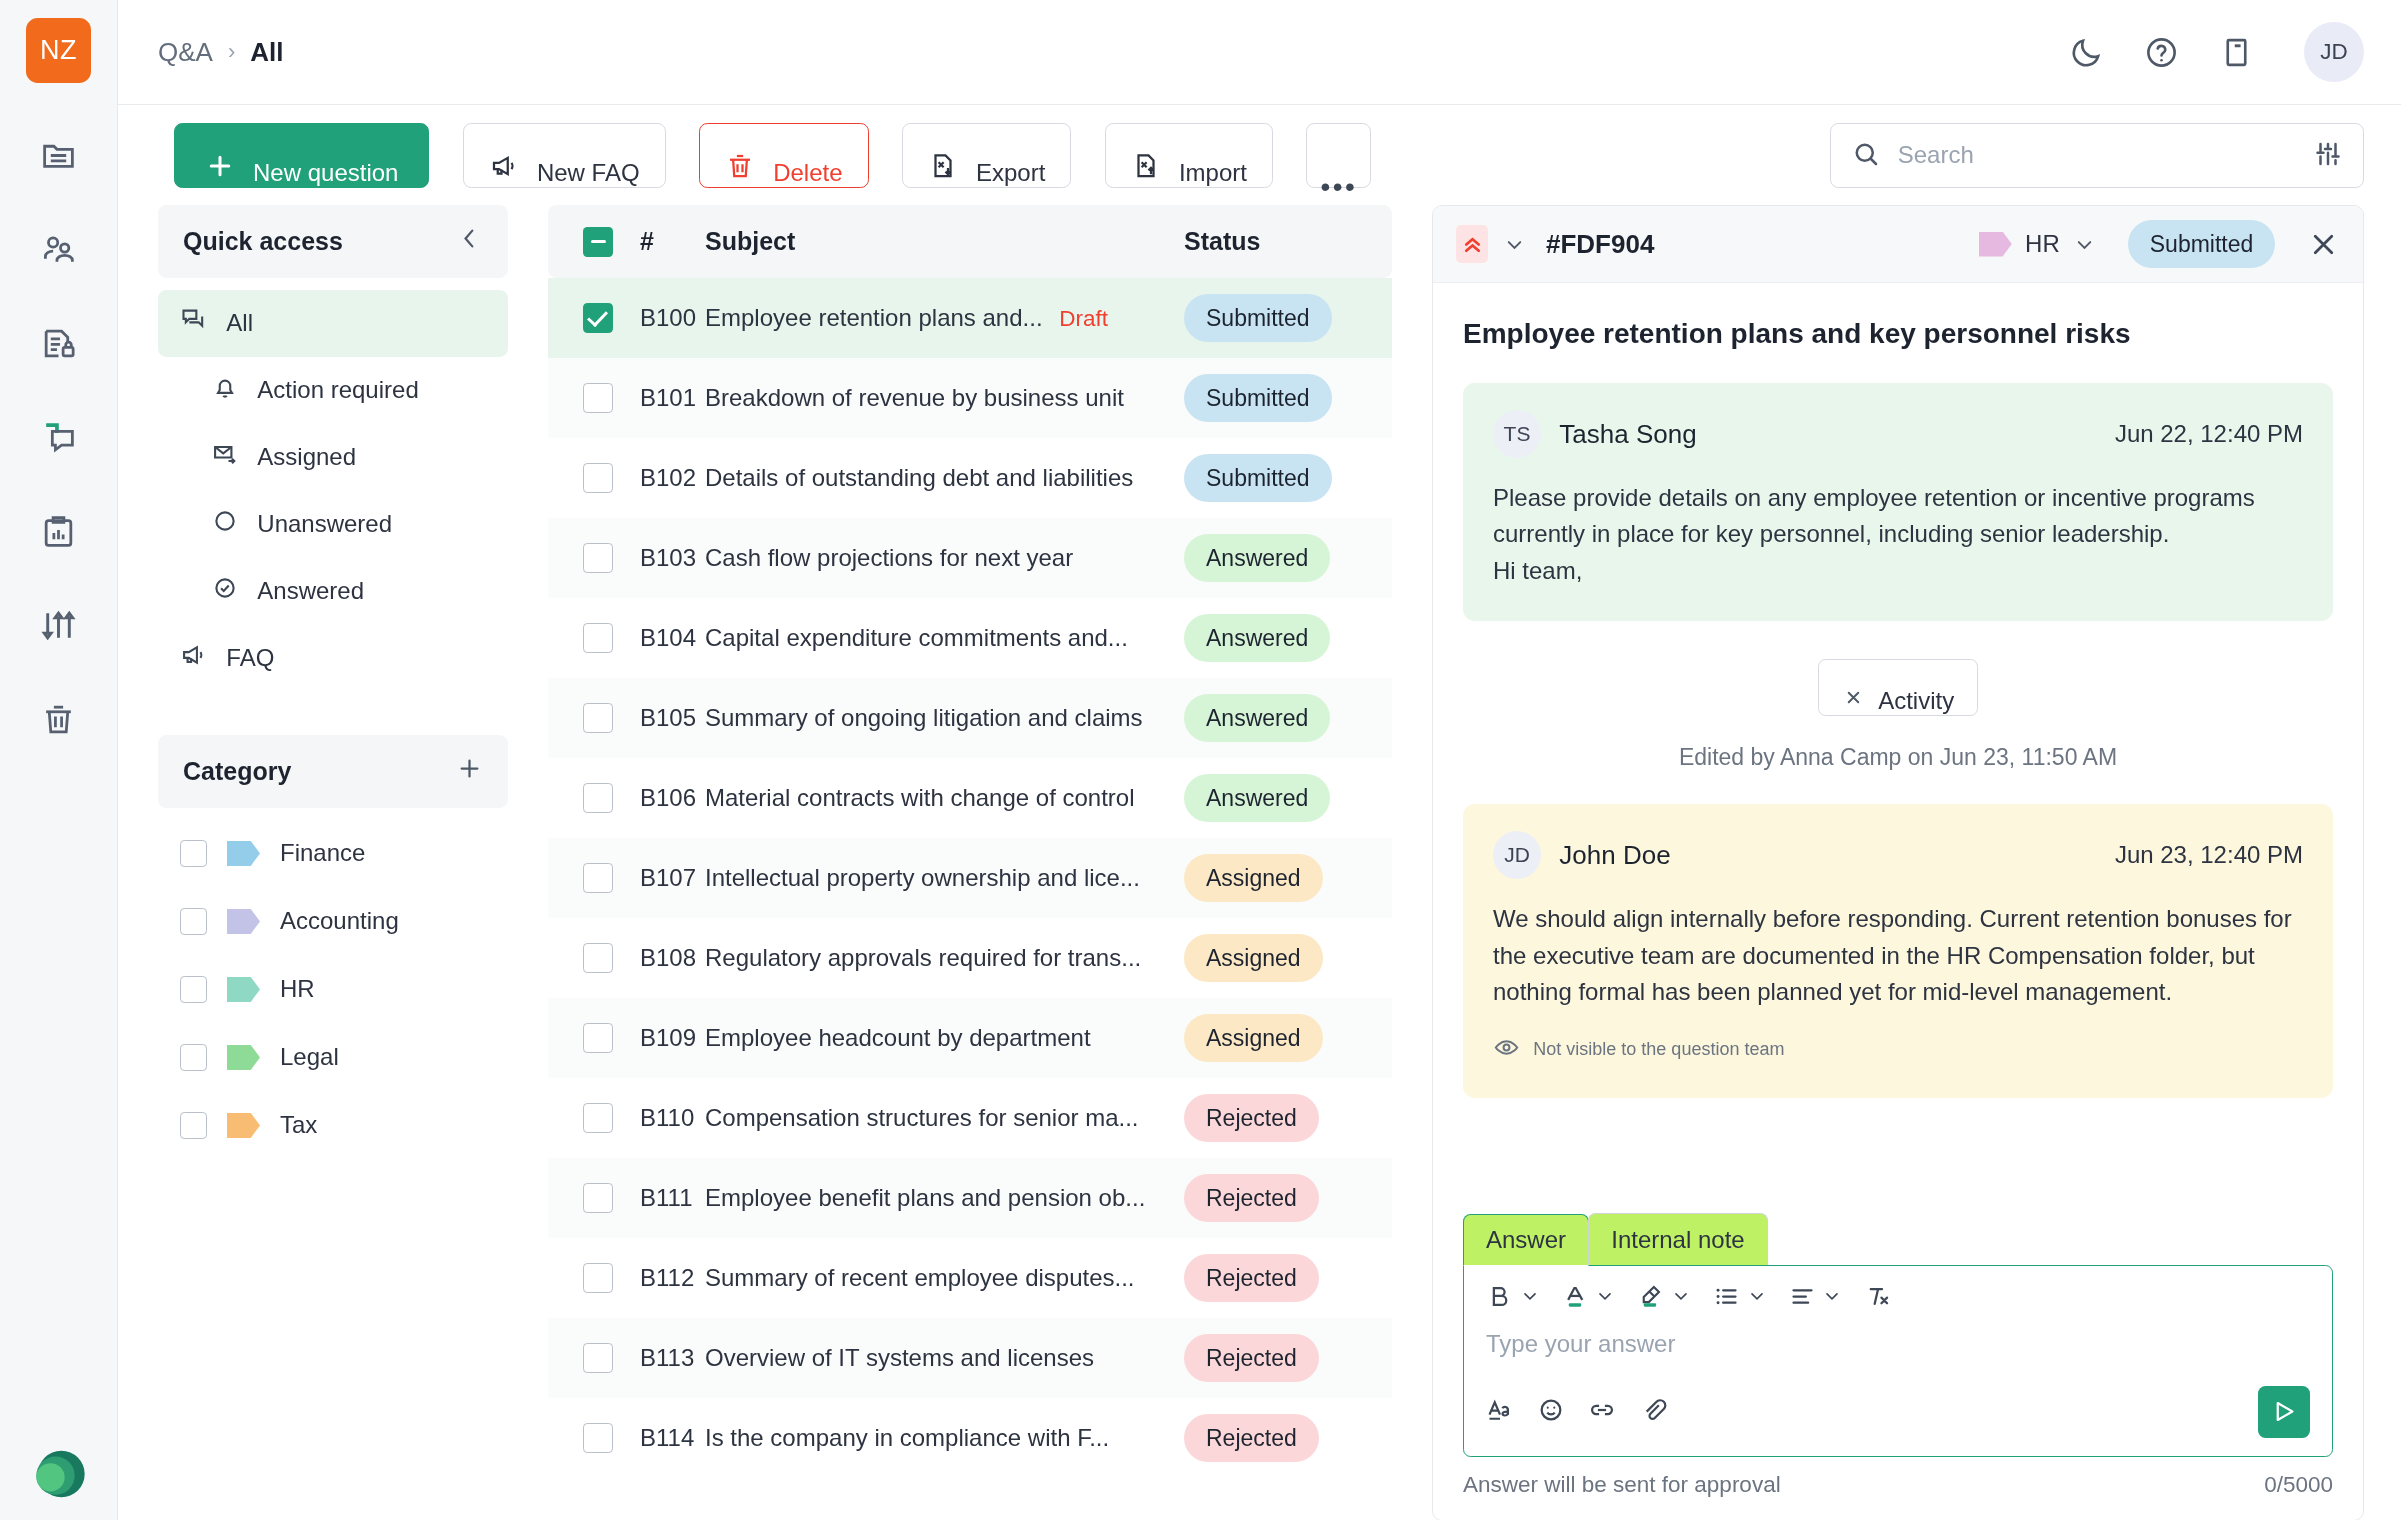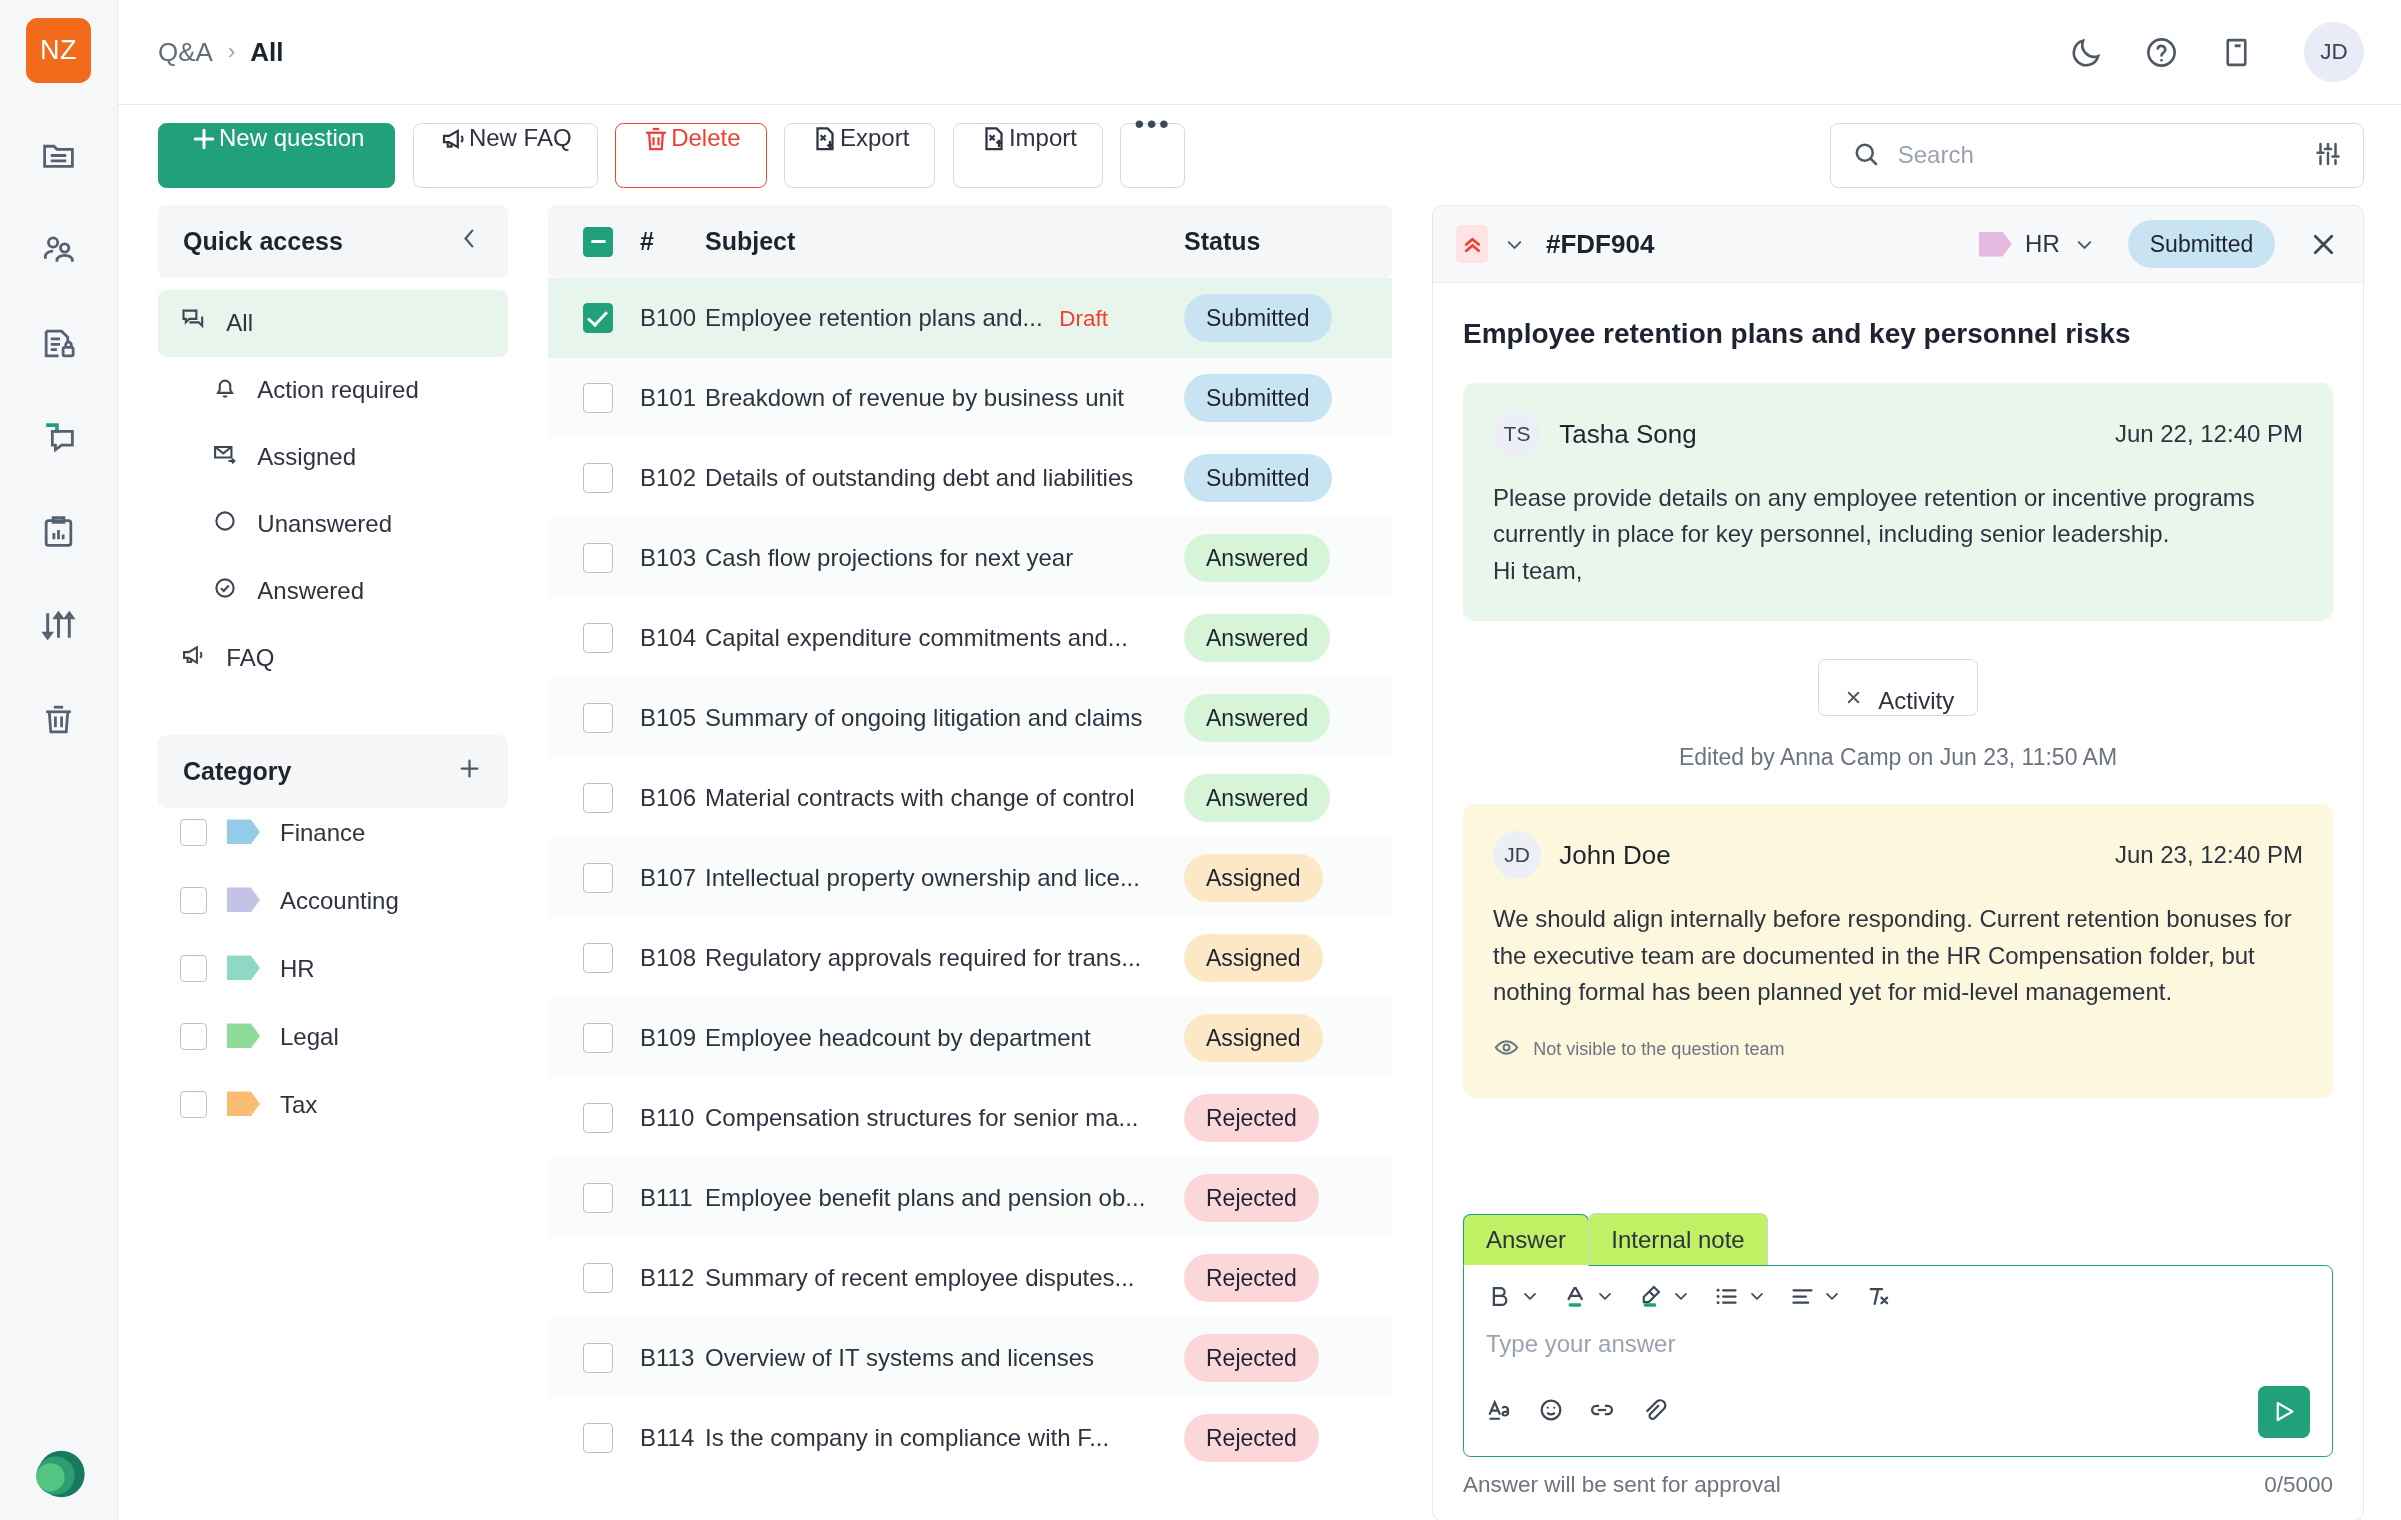--- a/index.html
+++ b/index.html
@@ -64,24 +64,25 @@
   }
 
   
   .toolbar {
     height: 100px; flex: 0 0 100px;
     display: flex; align-items: center; padding: 0 37px 0 40px;
     gap: 17.5px;
   }
   .btn {
     height: 65px; border-radius: 8.3px;
-    display: inline-flex; align-items: flex-start; gap: 0;
+    display: inline-flex; align-items: flex-end; gap: 18px;
     padding: 0 25px; font-size: 24px;
     border: 0.8px solid #d6dae0; background: #fff; color: #2d3340;
     white-space: nowrap;
+    margin-left: 16px;
   }
   .btn svg { width: 30px; height: 30px; }
   .btn-primary { background: #21a179; border-color: #21a179; color: #fff; padding: 0 30px; }
   .btn-danger { border-color: #f03e2f; color: #f03e2f; }
   .btn-icon { padding: 0; width: 65px; justify-content: center; }
   .dots { letter-spacing: 2.5px; font-size: 28px; line-height: 0; color: #3d4756; }
   .toolbar-spacer { flex: 1; }
   .search {
     width: 534px; height: 65px; border: 0.8px solid #d6dae0; border-radius: 8.3px;
     display: flex; align-items: center; padding: 0 20px; gap: 16.7px; background: #fff;
@@ -107,21 +108,21 @@
   .nav-list { margin-top: 11.7px; }
   .nav-row {
     height: 67px; display: flex; align-items: center; gap: 18.3px;
     padding: 0 22px; border-radius: 8.3px; font-size: 24px; color: #2d3340;
   }
   .nav-row.active { background: #e8f5ec; }
   .nav-row.sub { padding-left: 53px; }
   .nav-row svg { width: 28px; height: 28px; color: #3d4756; flex: 0 0 28px; }
   .cat-list { margin-top: 11.7px; }
   .cat-row {
-    height: 68px; display: flex; gap: 20px;
+    height: 68px; display: flex; align-items: center; gap: 20px;
     padding: 0 22px; font-size: 24px; color: #2d3340;
   }
   .cbox {
     width: 27px; height: 27px; border: 1.7px solid #b9c0ca; border-radius: 4.2px;
     flex: 0 0 27px; background: #fff;
   }
   .tag-chip { width: 33px; height: 25px; flex: 0 0 33px;
     clip-path: polygon(0 0, 72% 0, 100% 50%, 72% 100%, 0 100%); }
 
   

